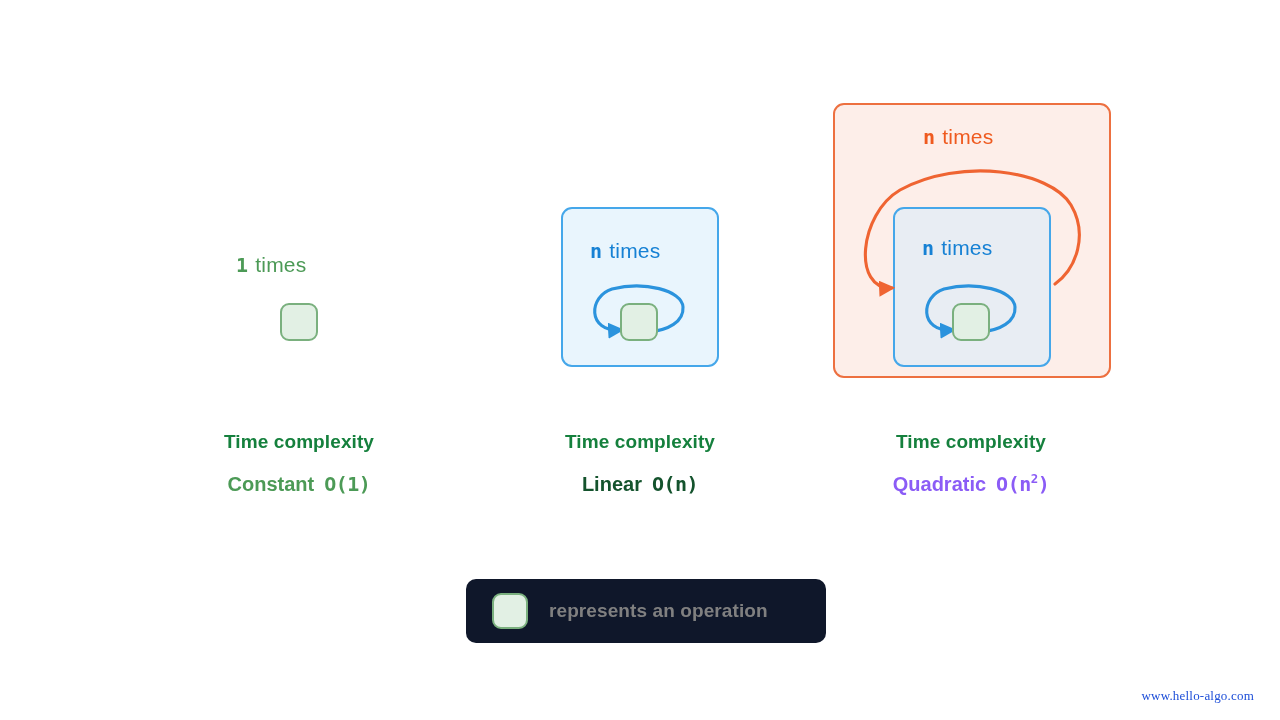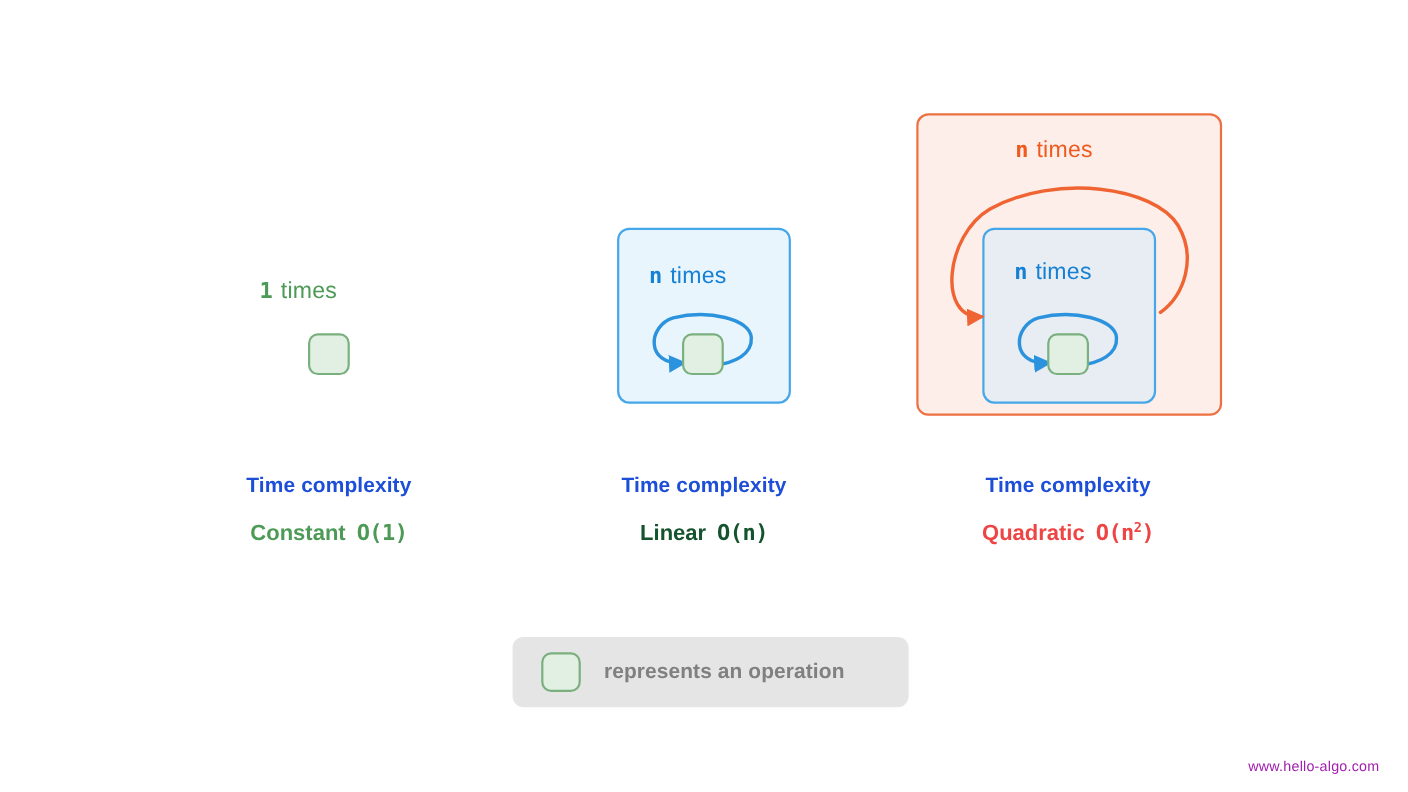--- a/index.html
+++ b/index.html
@@ -104,21 +104,21 @@
   
   .caption {
     position: absolute;
     text-align: center;
     white-space: nowrap;
     transform: translateX(-50%);
   }
   .caption-title {
     font-size: 19px;
     font-weight: 700;
-    color: #1d4ed8;
+    color: #15803d;
     letter-spacing: 0.1px;
     line-height: 1;
   }
   .caption-value {
     margin-top: 23px;
     font-size: 20px;
     font-weight: 700;
     line-height: 1;
     white-space: nowrap;
   }
@@ -134,30 +134,30 @@
   .caption-value .bigo sup {
     font-size: 0.62em;
     vertical-align: super;
     line-height: 0;
   }
   .cap-const  { left: 299px; top: 432px; }
   .cap-linear { left: 640px; top: 432px; }
   .cap-quad   { left: 971px; top: 432px; }
   .c-green  { color: #4c9a56; }
   .c-blue   { color: #14532d; }
-  .c-orange { color: #ef4444; text-align: center; }
+  .c-orange { color: #8b5cf6; text-align: center; }
 
   
   .legend {
     position: absolute;
     left: 466px;
     top: 579px;
     width: 360px;
     height: 64px;
-    background: #e5e5e5;
+    background: #0f172a;
     border-radius: 10px;
     display: flex;
     align-items: center;
   }
   .legend-swatch {
     box-sizing: border-box;
     width: 36px;
     height: 36px;
     margin-left: 26px;
     background: #e2f0e4;
@@ -172,23 +172,23 @@
     color: #808080;
     letter-spacing: 0.1px;
     white-space: nowrap;
   }
 
   
   .watermark {
     position: absolute;
     right: 26px;
     bottom: 16px;
-    font-family: Liberation Sans, sans-serif;
+    font-family: Liberation Serif, serif;
     font-size: 13px;
-    color: #a21caf;
+    color: #1d4ed8;
     letter-spacing: 0.2px;
     white-space: nowrap;
   }
 </style>
 </head>
 <body>
 
 <div class="stage">
 
   <div class="panel panel-linear"></div>

